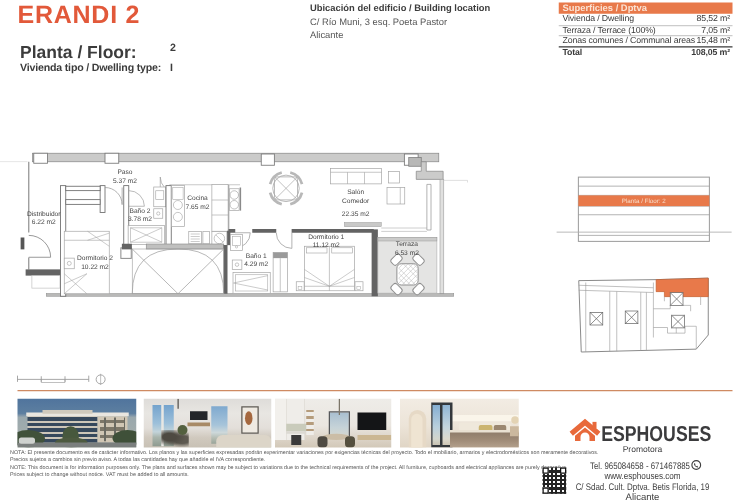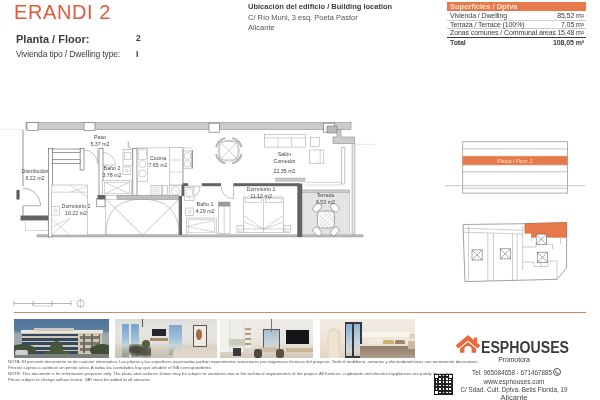--- a/index.html
+++ b/index.html
@@ -3,26 +3,26 @@
 <meta charset="utf-8">
 <style>
   html,body{margin:0;padding:0}
   body{width:600px;height:400px;position:relative;background:#fff;overflow:hidden;
        font-family:"Liberation Sans",sans-serif;}
   .abs{position:absolute}
 </style>
 </head>
 <body>
 
-<div class="abs" style="left:14px;top:0.5px;font-size:20px;font-weight:normal;color:#e2593a;letter-spacing:0.6px">ERANDI 2</div>
-
-<div class="abs" style="left:16px;top:32.5px;font-size:11px;font-weight:bold;color:#3c3c3c">Planta / Floor:</div>
+<div class="abs" style="left:14px;top:0.5px;font-size:20px;font-weight:bold;color:#e2593a;letter-spacing:0.6px">ERANDI 2</div>
+
+<div class="abs" style="left:16px;top:32.5px;font-size:14px;font-weight:bold;color:#3c3c3c">Planta / Floor:</div>
 <div class="abs" style="left:136px;top:32.5px;font-size:8.5px;font-weight:bold;color:#3c3c3c">2</div>
 
-<div class="abs" style="left:16px;top:48.5px;font-size:8.5px;letter-spacing:-0.15px;font-weight:normal;color:#3c3c3c">Vivienda tipo / Dwelling type:</div>
+<div class="abs" style="left:16px;top:48.5px;font-size:8.5px;letter-spacing:-0.15px;font-weight:bold;color:#3c3c3c">Vivienda tipo / Dwelling type:</div>
 <div class="abs" style="left:136px;top:48.5px;font-size:8.5px;font-weight:bold;color:#3c3c3c">I</div>
 
 <div class="abs" style="left:248px;top:2px;font-size:7.5px;font-weight:bold;color:#3c3c3c;">Ubicación del edificio / Building location</div>
 
 <div class="abs" style="left:248px;top:13px;font-size:7.5px;color:#555">C/ Río Muni, 3 esq. Poeta Pastor</div>
 
 <div class="abs" style="left:248px;top:23px;font-size:7.5px;color:#555">Alicante</div>
 
 <div class="abs" style="left:447px;top:2px;width:139px;height:9px;background:#e8794a;color:#fbe3d4;font-size:7.5px;font-weight:bold;line-height:9px;padding-left:3px;box-sizing:border-box">Superficies / Dptva</div>
 

